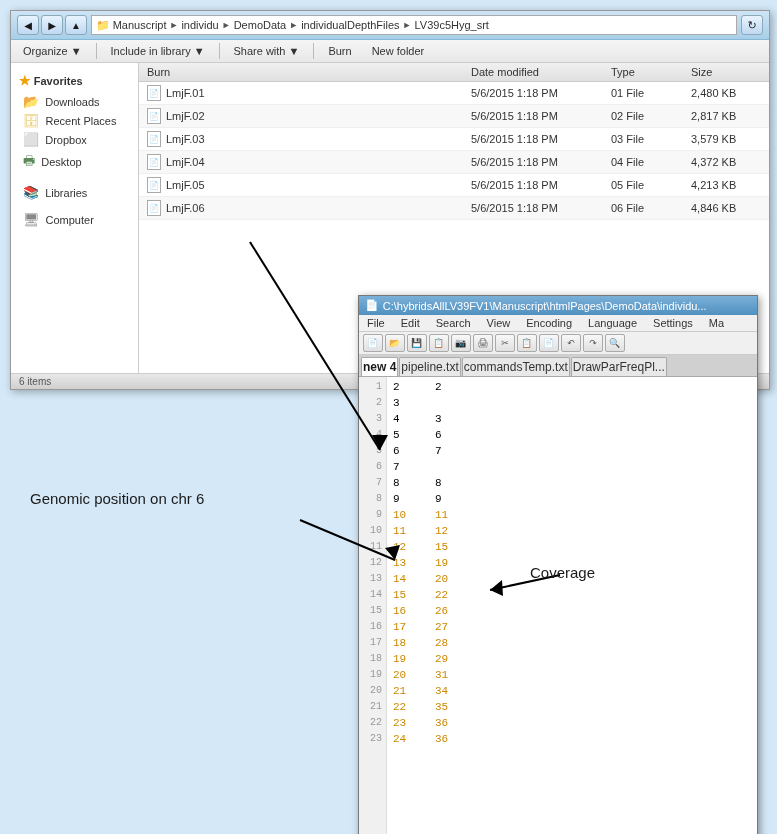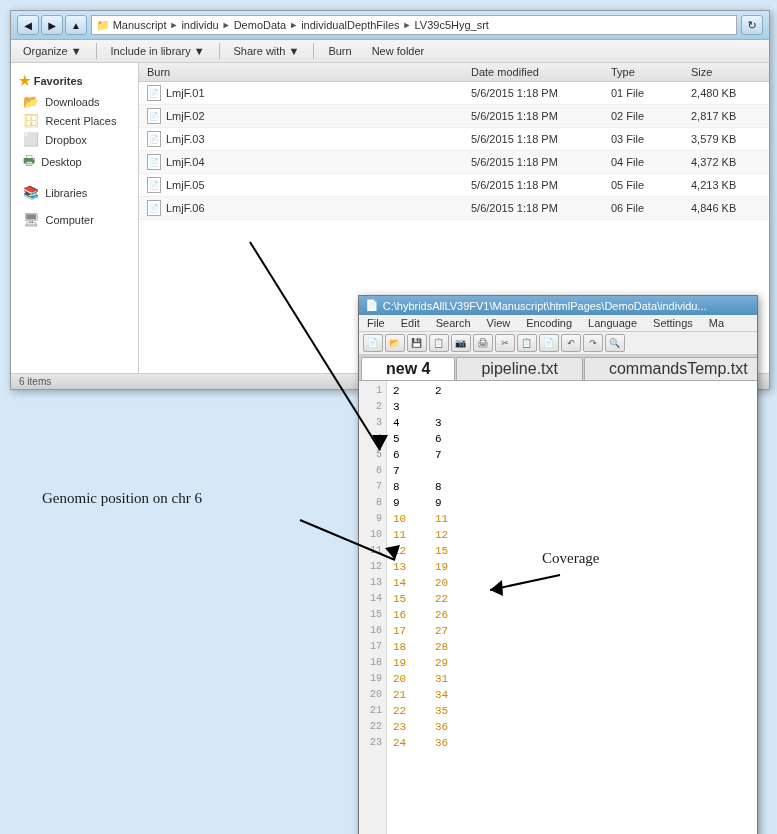--- a/index.html
+++ b/index.html
@@ -284,29 +284,29 @@
       background: #d0d0d0;
       display: flex;
       gap: 1px;
       padding: 2px 2px 0;
       border-bottom: 1px solid #aaa;
       font-size: 10px;
       overflow: hidden;
     }
 
     .np-tab {
-      padding: 2px 24px;
+      padding: 2px 1px;
       background: #e8e8e8;
       border: 1px solid #aaa;
       border-bottom: none;
       cursor: pointer;
       border-radius: 2px 2px 0 0;
       color: #333;
       white-space: nowrap;
-      font-size: 16px;
+      font-size: 12px;
     }
 
     .np-tab.active {
       background: white;
       font-weight: bold;
       color: #1a1a1a;
     }
 
     .np-content {
       display: flex;
@@ -343,24 +343,23 @@
       gap: 12px;
     }
 
     .col1 { color: #cc8800; min-width: 30px; }
     .col-black { color: #000; min-width: 30px; }
 
     
     .annotation-text {
       position: absolute;
       font-size: 15px;
-      font-family: Liberation Serif, serif;
+      font-family: Liberation Sans, sans-serif;
       color: #1a1a1a;
       font-weight: normal;
-      margin-left: 12px;
     }
 
     .status-bar {
       background: linear-gradient(to bottom, #e8e8e8, #d0d0d0);
       padding: 2px 8px;
       font-size: 10px;
       color: #555;
       border-top: 1px solid #ccc;
     }
   </style>
@@ -688,13 +687,13 @@
   <polygon points="380,450 372,435 388,435" fill="black"></polygon>
 
   <line x1="300" y1="520" x2="395" y2="560" stroke="black" stroke-width="2"></line>
   <polygon points="395,560 385,548 400,545" fill="black"></polygon>
 
   <line x1="560" y1="575" x2="490" y2="590" stroke="black" stroke-width="2"></line>
   <polygon points="490,590 502,580 503,596" fill="black"></polygon>
 </svg>
 
 <div class="annotation-text" style="left: 30px; top: 490px;">Genomic position on chr 6</div>
-<div class="annotation-text" style="left: 530px; top: 550px;">Coverage</div>
+<div class="annotation-text" style="left: 530px; top: 564px;">Coverage</div>
 
 </body></html>

